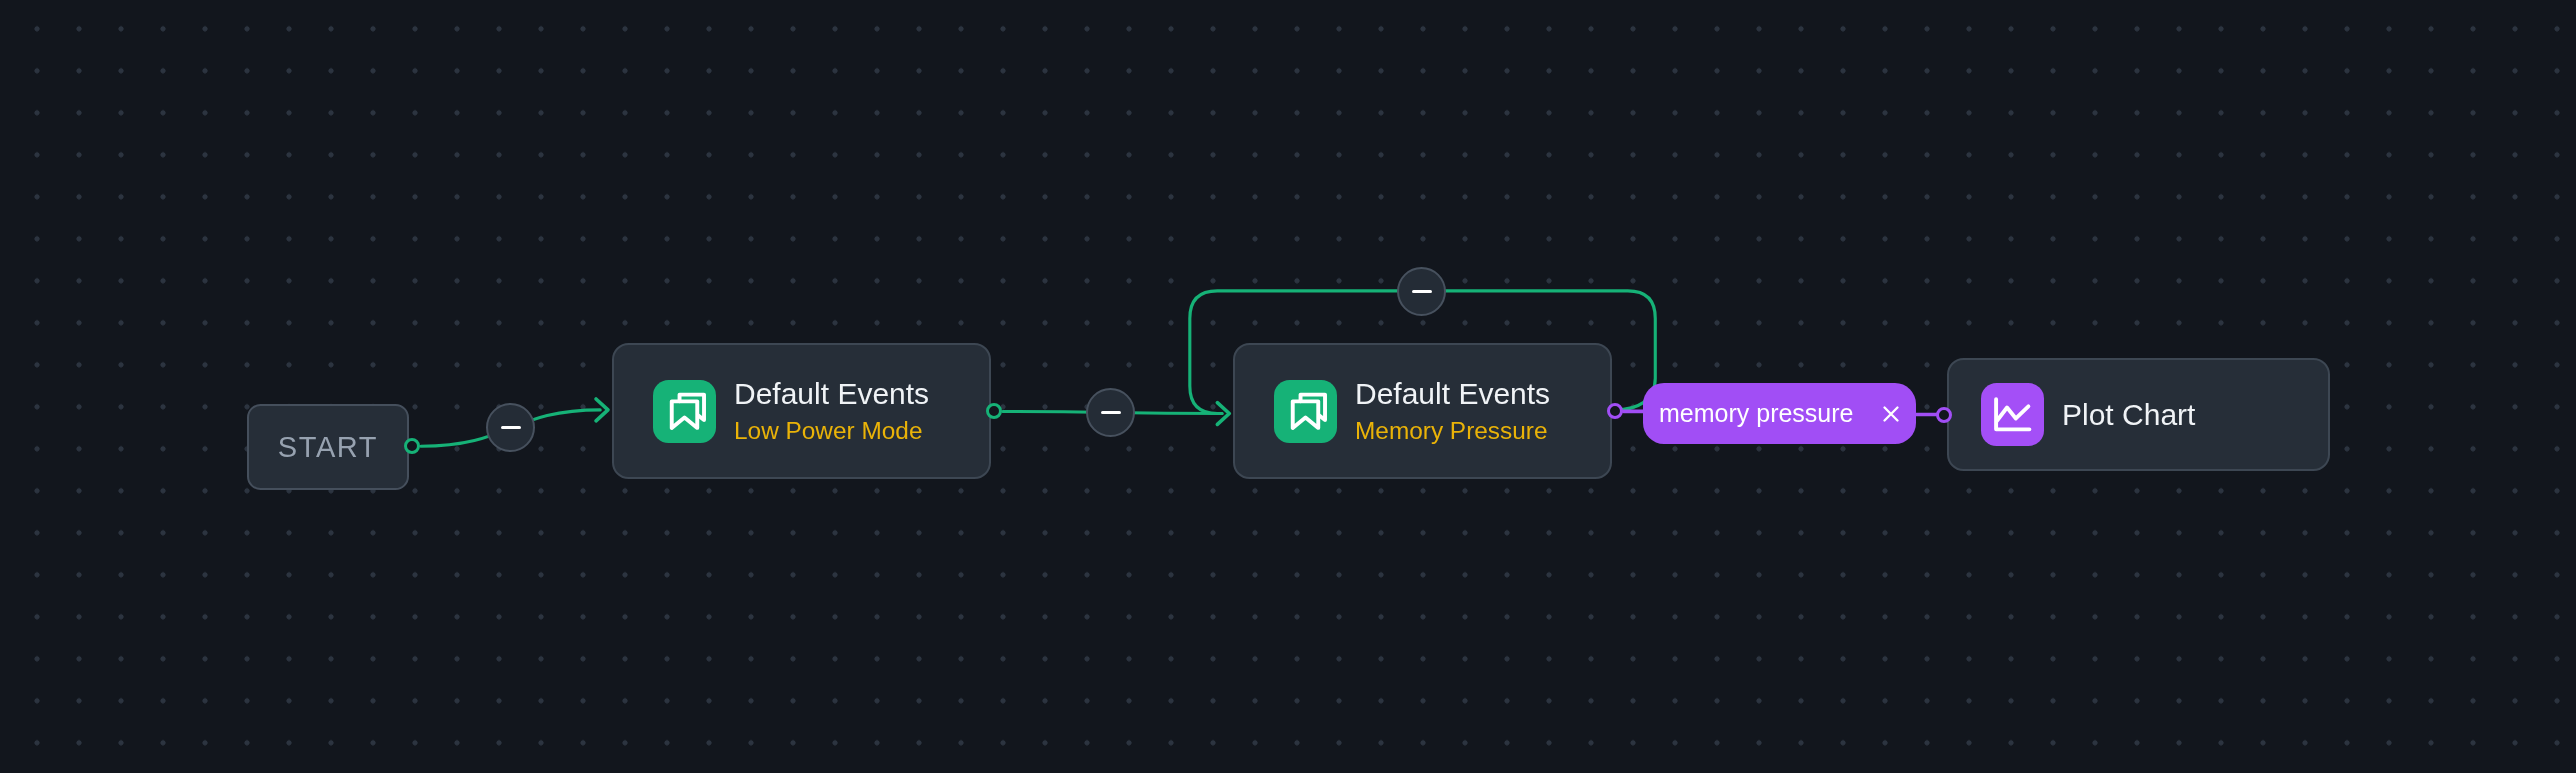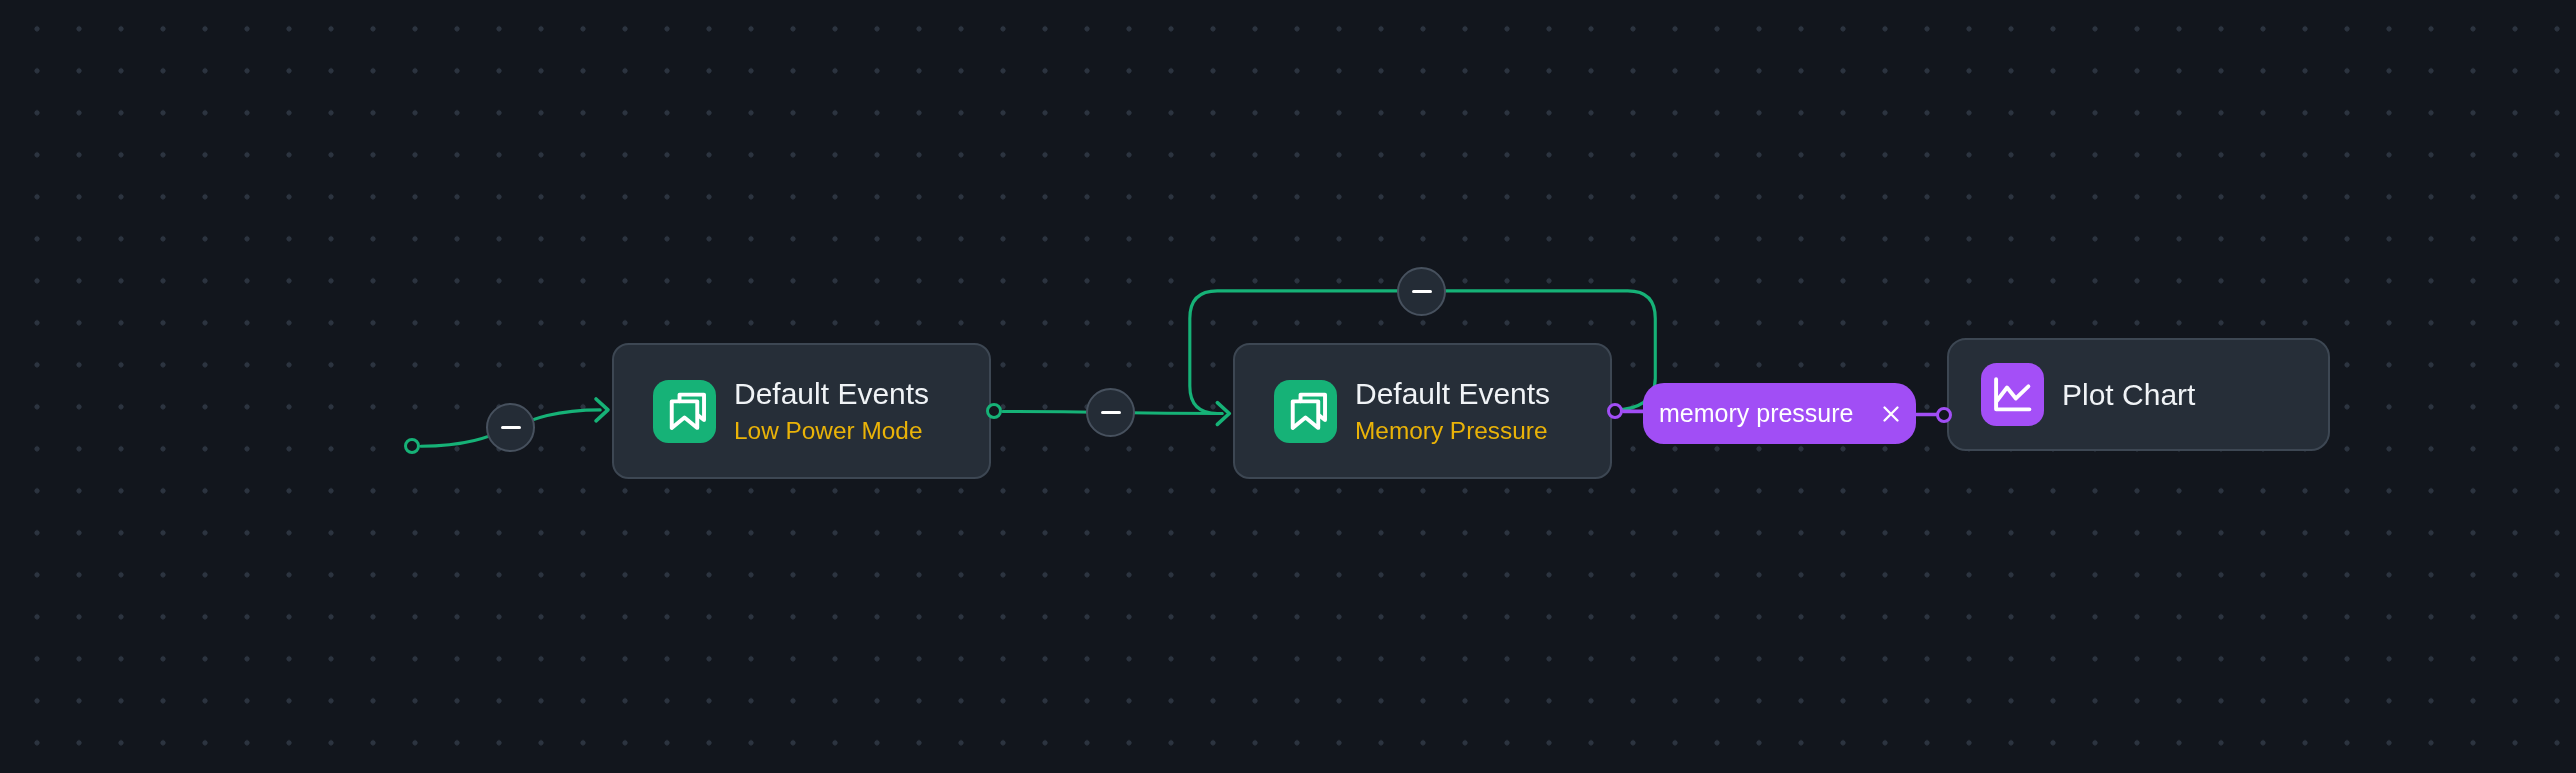--- a/index.html
+++ b/index.html
@@ -47,25 +47,24 @@
     color: #97a2b0;
   }
   .node-event {
     width: 379px; height: 136px;
     padding-left: 39px;
     gap: 18px;
   }
   .node-lowpower { left: 612px; top: 343px; }
   .node-memory   { left: 1233px; top: 343px; }
   .node-plot {
-    left: 1947px; top: 338px;
+    left: 1947px; top: 358px;
     width: 383px; height: 113px;
     padding-left: 32px;
     gap: 18px;
-    border-radius: 19px;
   }
   .icon-box {
     flex: 0 0 auto;
     width: 63px; height: 63px;
     border-radius: 15.6px;
     display: flex;
     align-items: center;
     justify-content: center;
   }
   .icon-green  { background: #16b277; }
@@ -153,20 +152,23 @@
     <path d="M 1930 792 C 2139 792 2139 796 2352 796" stroke="#16b277" stroke-width="6" stroke-linecap="round"></path>
 
     <path d="M 3109 789 C 3150 789 3186 772 3186 728 L 3186 613 Q 3186 560 3133 560 L 2343 560 Q 2290 560 2290 613 L 2290 743 Q 2290 796 2343 796 L 2352 796" stroke="#16b277" stroke-width="6" stroke-linecap="round"></path>
     <path d="M 2343 775 L 2366 796 L 2343 817" stroke="#16b277" stroke-width="7" stroke-linecap="round" stroke-linejoin="round"></path>
 
     <path d="M 3125 792 L 3166 792" stroke="#a14ef5" stroke-width="7" stroke-linecap="round"></path>
 
     <path d="M 3686 798 L 3729 798" stroke="#a14ef5" stroke-width="7" stroke-linecap="round"></path>
   </svg>
 
+  <div class="node node-start">
+    <span class="start-label">START</span>
+  </div>
 
   <div class="node node-event node-lowpower">
     <div class="icon-box icon-green">
       <svg width="63" height="63" viewBox="0 0 121 121" fill="none">
         <path d="M51 41 V28 H98 V77 L87 68" stroke="#ffffff" stroke-width="7.5" stroke-linecap="round" stroke-linejoin="round"></path>
         <path d="M36 41 H85 V92 L60.5 72 L36 92 Z" stroke="#ffffff" stroke-width="7.5" stroke-linecap="round" stroke-linejoin="round"></path>
       </svg>
     </div>
     <div class="titles">
       <div class="node-title">Default Events</div>

